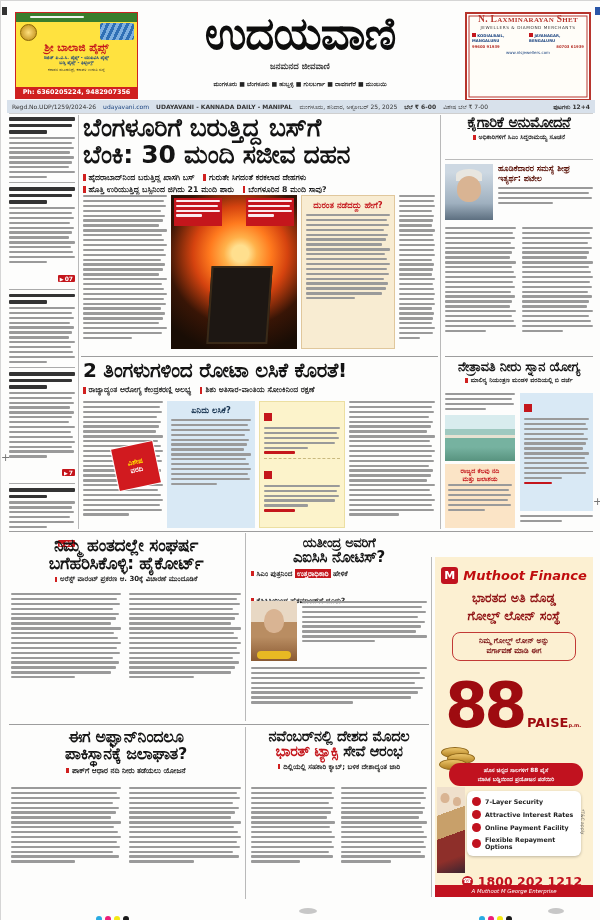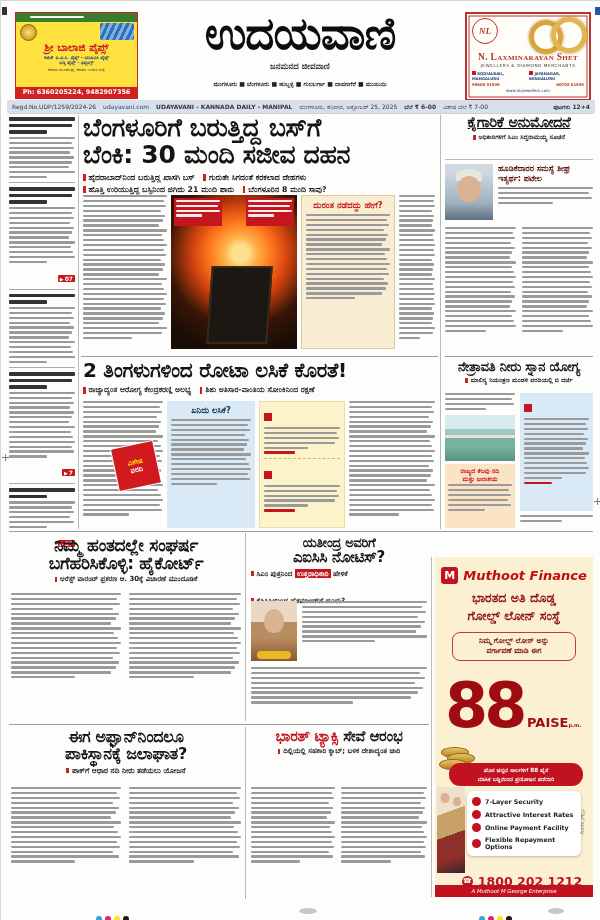--- a/index.html
+++ b/index.html
@@ -69,27 +69,20 @@
     <div class="ctr" style="position:absolute;left:0;right:0;bottom:0;height:11px;background:#d0201f;color:#fff;font-size:6.4px;font-weight:800;line-height:11px;">Ph: 6360205224, 9482907356</div>
   </div>
 
   <div class="abs ctr" style="left:138px;top:10px;width:322px;">
     <div style="font-size:45px;font-weight:800;color:#0d0d0d;line-height:1.0;letter-spacing:-1px;">ಉದಯವಾಣಿ</div>
     <div style="font-size:8.5px;font-weight:700;color:#3b3b3b;margin-top:5px;">ಜನಮನದ ಜೀವವಾಣಿ</div>
     <div style="font-size:6px;font-weight:700;color:#222;margin-top:8px;">ಮಂಗಳೂರು ■ ಬೆಂಗಳೂರು ■ ಹುಬ್ಬಳ್ಳಿ ■ ಗುಲಬರ್ಗಾ ■ ದಾವಣಗೆರೆ ■ ಮುಂಬಯಿ</div>
   </div>
 
   <div class="abs" style="left:464px;top:11px;width:122px;height:85px;border:2px solid #b7342c;box-shadow:inset 0 0 0 1.5px #fff,inset 0 0 0 2.5px #b7342c;background:#fffdf8;">
-    <div style="position:relative;height:38px;">
-      <div class="abs serif ctr" style="left:5px;top:4px;width:24px;height:24px;border:1.2px solid #b7342c;border-radius:50%;font-size:9px;font-weight:700;color:#b7342c;line-height:24px;font-style:italic;">NL</div>
-      <div class="abs" style="right:8px;top:3px;width:52px;height:30px;">
-        <div class="abs" style="left:0;top:3px;width:24px;height:24px;border-radius:50%;border:5px solid #d9a43b;box-shadow:0 0 3px #b07f1f;"></div>
-        <div class="abs" style="left:22px;top:0;width:26px;height:26px;border-radius:50%;border:5px solid #e3b452;box-shadow:0 0 3px #b07f1f;"></div>
-      </div>
-    </div>
     <div class="serif ctr" style="font-size:9.5px;font-weight:700;color:#b7342c;font-variant:small-caps;letter-spacing:.3px;">N. Laxminarayan Shet</div>
     <div class="ctr" style="font-size:4.2px;letter-spacing:.6px;color:#333;margin-top:1px;">JEWELLERS &amp; DIAMOND MERCHANTS</div>
     <div style="display:flex;justify-content:space-between;padding:3px 5px 0;font-size:3.8px;color:#17407e;font-weight:700;">
       <span><span class="redsq" style="width:4px;height:4px;"></span> <span>KODIALBAIL, MANGALURU</span></span>
       <span><span class="redsq" style="width:4px;height:4px;"></span> <span>JAYANAGAR, BENGALURU</span></span>
     </div>
     <div style="display:flex;justify-content:space-between;padding:1px 5px 0;font-size:3.8px;color:#b7342c;font-weight:700;">
       <span>99600 91939</span>
       <span>80703 61939</span>
     </div>
@@ -689,20 +682,21 @@
       <div class="gl" style="width: 100%;"></div>
       <div class="gl" style="width: 96%;"></div>
       <div class="gl" style="width: 99%;"></div>
       <div class="gl" style="width: 93%;"></div>
       <div class="gl" style="width: 98%;"></div>
       <div class="gl" style="width: 58%;"></div>
     </div>
   <div class="vl" style="left:244px;top:726px;height:172px;"></div>
 
   <div class="abs ctr" style="left:250px;top:728px;width:176px;">
+    <div class="hl" style="font-size:14.5px;">ನವೆಂಬರ್‌ನಲ್ಲಿ ದೇಶದ ಮೊದಲ</div>
     <div class="hl" style="font-size:14.5px;">
       <span style="color:#c4161c;">ಭಾರತ್ ಟ್ಯಾಕ್ಸಿ</span><span> ಸೇವೆ ಆರಂಭ</span>
     </div>
     <div class="deck" style="font-size:7px;margin-top:3px;">
       <span class="rb" style="height:5px;"></span><span>ದಿಲ್ಲಿಯಲ್ಲಿ ಸಹಕಾರಿ ಕ್ಯಾಬ್; ಬಳಿಕ ದೇಶಾದ್ಯಂತ ಜಾರಿ</span>
     </div>
   </div>
   <div class="abs greek" style="left:250px;top:786px;width:84px;">
       <div class="gl" style="width: 100%;"></div>
       <div class="gl" style="width: 96%;"></div>

